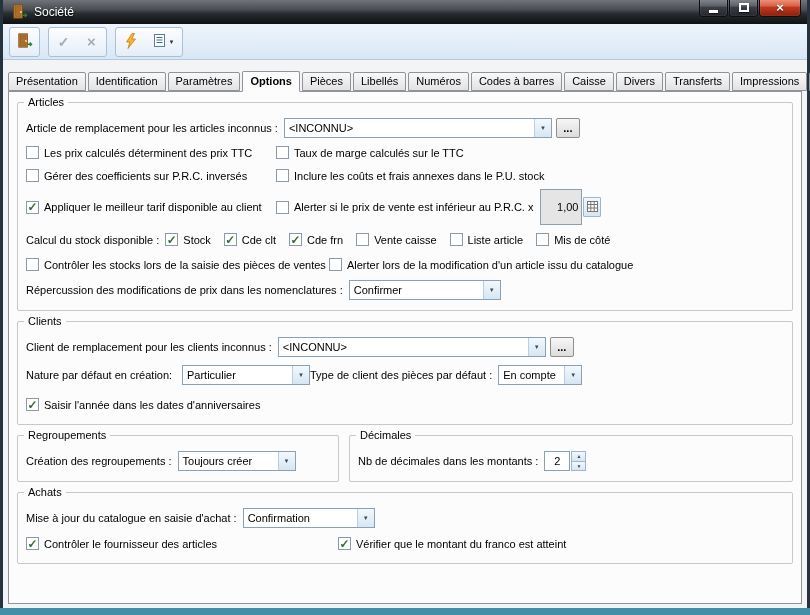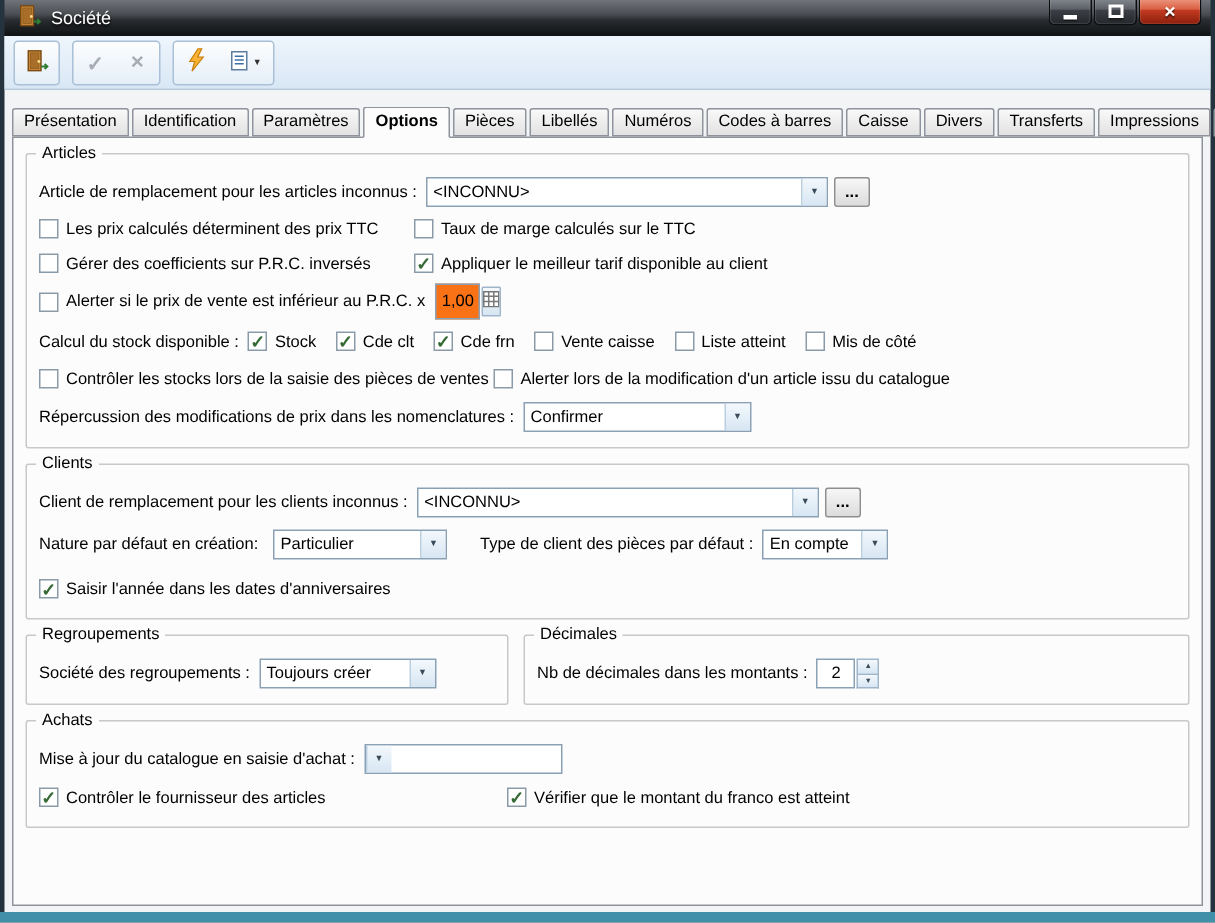--- a/index.html
+++ b/index.html
@@ -107,21 +107,21 @@
     font-weight:bold; line-height:1; display:flex; align-items:center; justify-content:center;
   }
   .cb{ display:inline-flex; align-items:center; gap:5px; white-space:nowrap; }
   .cb-box{
     width:13px; height:13px; flex:0 0 13px;
     border:1px solid #8a9aa9; background:#fff;
     display:flex; align-items:center; justify-content:center;
     font-size:12px; font-weight:bold; color:#356a35; line-height:10px;
   }
   .field{
-    height:24px; border:1px solid #89a0b5; background:#f97316;
+    height:36px; border:1px solid #89a0b5; background:#e5e5e5;
     display:inline-flex; align-items:center; justify-content:flex-end;
     padding:0 3px; width:42px;
   }
   .mini-btn{
     width:18px; height:20px; margin-left:1px;
     background:linear-gradient(#f3f8fc,#d7e6f3);
     border:1px solid #9fb6ca; border-radius:1px;
     display:flex; align-items:center; justify-content:center;
   }
   .stock-items{ display:inline-flex; gap:13px; }
@@ -253,20 +253,24 @@
           </label>
           <label class="cb row">
             <span class="cb-box"></span>
             <span>Taux de marge calculés sur le TTC</span>
           </label>
           <label class="cb row">
             <span class="cb-box"></span>
             <span>Gérer des coefficients sur P.R.C. inversés</span>
           </label>
           <label class="cb row">
+            <span class="cb-box"></span>
+            <span>Inclure les coûts et frais annexes dans le P.U. stock</span>
+          </label>
+          <label class="cb row">
             <span class="cb-box">✓</span>
             <span>Appliquer le meilleur tarif disponible au client</span>
           </label>
           <div class="row">
             <label class="cb">
               <span class="cb-box"></span>
               <span>Alerter si le prix de vente est inférieur au P.R.C. x</span>
             </label>
             <span class="field" style="margin-left:7px">1,00</span>
             <span class="mini-btn">
@@ -297,21 +301,21 @@
             <label class="cb">
               <span class="cb-box">✓</span>
               <span>Cde frn</span>
             </label>
             <label class="cb">
               <span class="cb-box"></span>
               <span>Vente caisse</span>
             </label>
             <label class="cb">
               <span class="cb-box"></span>
-              <span>Liste atteint</span>
+              <span>Liste article</span>
             </label>
             <label class="cb">
               <span class="cb-box"></span>
               <span>Mis de côté</span>
             </label>
           </span>
         </div>
 
         <label class="cb row">
           <span class="cb-box"></span>
@@ -338,42 +342,42 @@
           <span class="lbl">Client de remplacement pour les clients inconnus :</span>
           <div class="combo" style="width:268px">
             <span class="combo-val">&lt;INCONNU&gt;</span>
             <span class="combo-btn">▼</span>
           </div>
           <button class="browse">...</button>
         </div>
 
         <div class="row" style="margin-top:8px">
           <span class="lbl" style="width:150px">Nature par défaut en création:</span>
-          <div class="combo" style="width:116px">
+          <div class="combo" style="width:128px">
             <span class="combo-val">Particulier</span>
             <span class="combo-btn">▼</span>
           </div>
-          <span class="lbl" style="margin-left:22px">Type de client des pièces par défaut :</span>
+          <span class="lbl" style="">Type de client des pièces par défaut :</span>
           <div class="combo" style="width:84px">
             <span class="combo-val">En compte</span>
             <span class="combo-btn">▼</span>
           </div>
         </div>
 
         <label class="cb row" style="margin-top:7px">
           <span class="cb-box">✓</span>
           <span>Saisir l'année dans les dates d'anniversaires</span>
         </label>
       </div>
 
       <div class="side-by-side">
         <div class="group g-left">
           <span class="group-title">Regroupements</span>
           <div class="row">
-            <span class="lbl">Société des regroupements :</span>
+            <span class="lbl">Création des regroupements :</span>
             <div class="combo" style="width:118px">
               <span class="combo-val">Toujours créer</span>
               <span class="combo-btn">▼</span>
             </div>
           </div>
         </div>
         <div class="group g-right">
           <span class="group-title">Décimales</span>
           <div class="row">
             <span class="lbl">Nb de décimales dans les montants :</span>
@@ -386,20 +390,21 @@
             </div>
           </div>
         </div>
       </div>
 
       <div class="group">
         <span class="group-title">Achats</span>
         <div class="row">
           <span class="lbl">Mise à jour du catalogue en saisie d'achat :</span>
           <div class="combo" style="width:132px">
+            <span class="combo-val">Confirmation</span>
             <span class="combo-btn">▼</span>
           </div>
         </div>
         <div class="grid-achats">
           <label class="cb row">
             <span class="cb-box">✓</span>
             <span>Contrôler le fournisseur des articles</span>
           </label>
           <label class="cb row">
             <span class="cb-box">✓</span>

